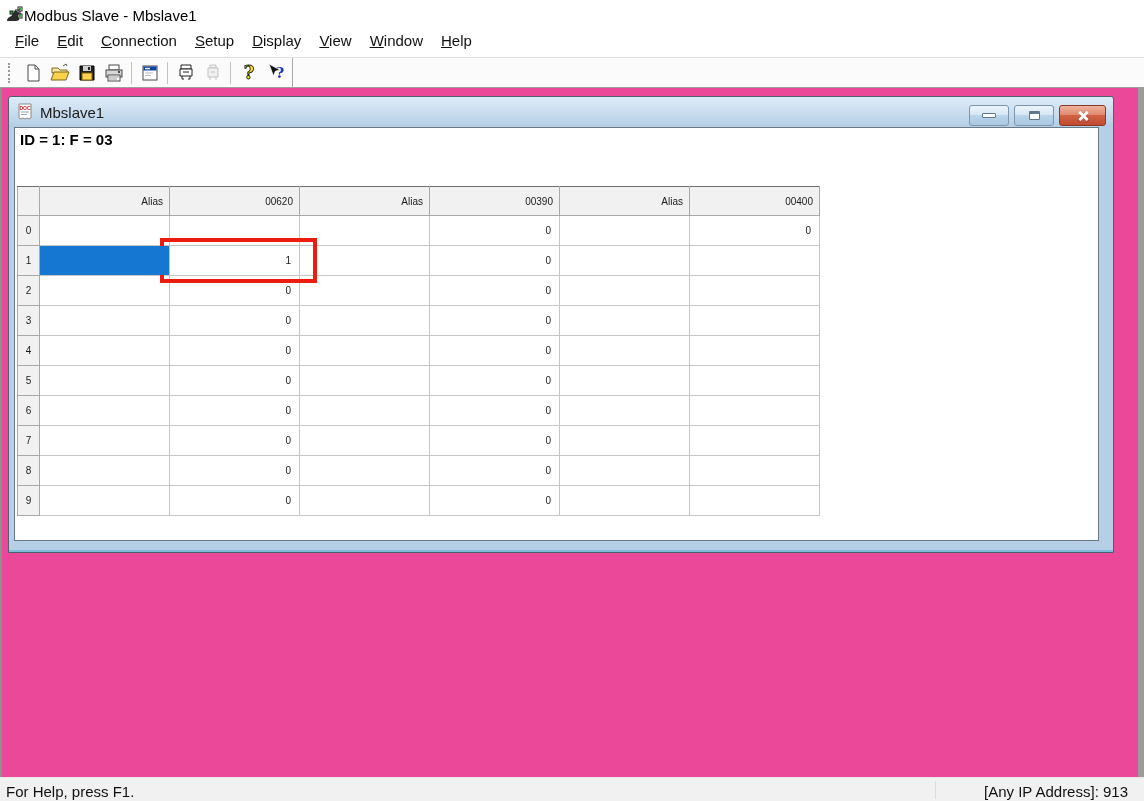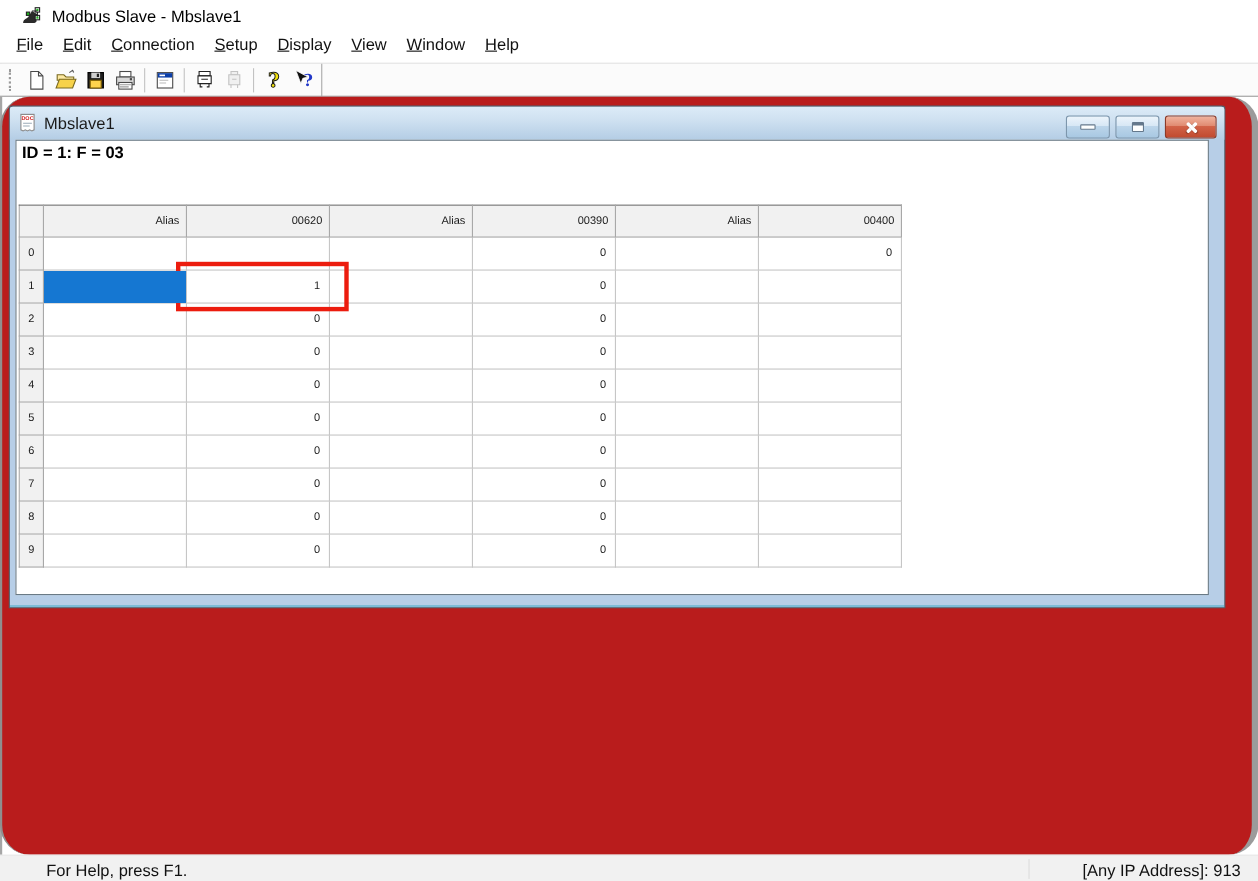--- a/index.html
+++ b/index.html
@@ -4,41 +4,41 @@
 <style>
   * { margin:0; padding:0; box-sizing:border-box; }
   html,body { background:#ffffff; }
   .app {
     position:relative; width:1144px; height:801px; overflow:hidden;
     font-family:"Liberation Sans", sans-serif; color:#111; background:#fff;
     box-shadow: inset 2px 0 0 #a6a6a6;
   }
 
   
-  .titlebar { height:30px; display:flex; align-items:center; gap:9px; padding-left:20px; background:#fff; }
+  .titlebar { height:30px; display:flex; align-items:center; padding-left:6px; background:#fff; }
   .titlebar .app-title { font-size:15px; color:#000; }
 
   
   .menubar { height:28px; display:flex; padding-left:6px; background:#fff;
              border-bottom:1px solid #dedede; font-size:15px; }
   .menu-item { padding:2px 8px; margin:0 1px; color:#111; cursor:default; }
   .menu-item u { text-decoration:underline; }
 
   
   .toolbar { height:30px; display:flex; align-items:center; background:#fbfbfb;
              border-bottom:1px solid #9d9d9d; padding-left:8px; }
   .gripper { width:4px; height:20px; border-left:2px dotted #9a9a9a; margin-right:7px; }
   .tb-btn { width:27px; height:25px; display:flex; align-items:center; justify-content:center; background:transparent; border:none; }
   .tb-sep { width:1px; height:22px; background:#c2c2c2; margin:0 4px; }
   .tb-end { width:1px; height:30px; background:#a8a8a8; margin-left:3px; }
   .tb-btn.disabled svg { opacity:.9; }
 
   
-  .mdi { position:relative; height:689px; background:#b91c1c;
-         border-left:2px solid #8f8f8f; border-right:6px solid #9b9b9b; overflow:hidden;border-radius:27px; }
+  .mdi { position:relative; height:689px; background:#ec4899;
+         border-left:2px solid #8f8f8f; border-right:6px solid #9b9b9b; overflow:hidden; }
 
   
   .child { position:absolute; left:6px; top:8px; width:1106px; height:457px;
            background:#b7cee7; border:1px solid #4e616e; border-radius:3px 3px 0 0;
            box-shadow: inset 0 -2px 0 rgba(86,176,205,.6); }
   .child-titlebar { height:30px; display:flex; align-items:center; gap:7px; padding-left:8px;
            background:linear-gradient(180deg,#dcebf7 0,#cfe1f1 40%,#b4cde5 100%);
            border-radius:3px 3px 0 0; }
   .child-title { font-size:15px; color:#1a1a1a; }
   .child-controls { position:absolute; top:8px; right:7px; display:flex; gap:5px; }
@@ -69,21 +69,21 @@
   table.grid thead th.corner { padding:0; }
   table.grid tbody th { height:30px; background:#f1f1f1; border-color:#a8a8a8; font-weight:normal; text-align:center; color:#1b1b1b; }
   table.grid td { height:30px; background:#fff; text-align:right; padding-right:8px; color:#1b1b1b; }
   table.grid td.selected { background:#1577d2; position:relative; z-index:4; }
 
   .red-box { position:absolute; left:143px; top:52px; width:157px; height:45px;
       border:4px solid #ec1c0e; z-index:3; pointer-events:none; }
 
   
   .statusbar { position:relative; height:24px; background:#f1f1f1; border-top:1px solid #e8e8e8; font-size:15px; color:#111; }
-  .status-left { position:absolute; left:6px; top:5px;margin-left:36px; }
+  .status-left { position:absolute; left:6px; top:5px; }
   .status-right { position:absolute; right:16px; top:5px; }
   .status-div { position:absolute; right:208px; top:3px; width:1px; height:18px; background:#dcdcdc; }
 </style>
 </head>
 <body>
 
 <div class="app">
 
   <div class="titlebar">
     <svg width="18" height="18" viewBox="0 0 18 18">

